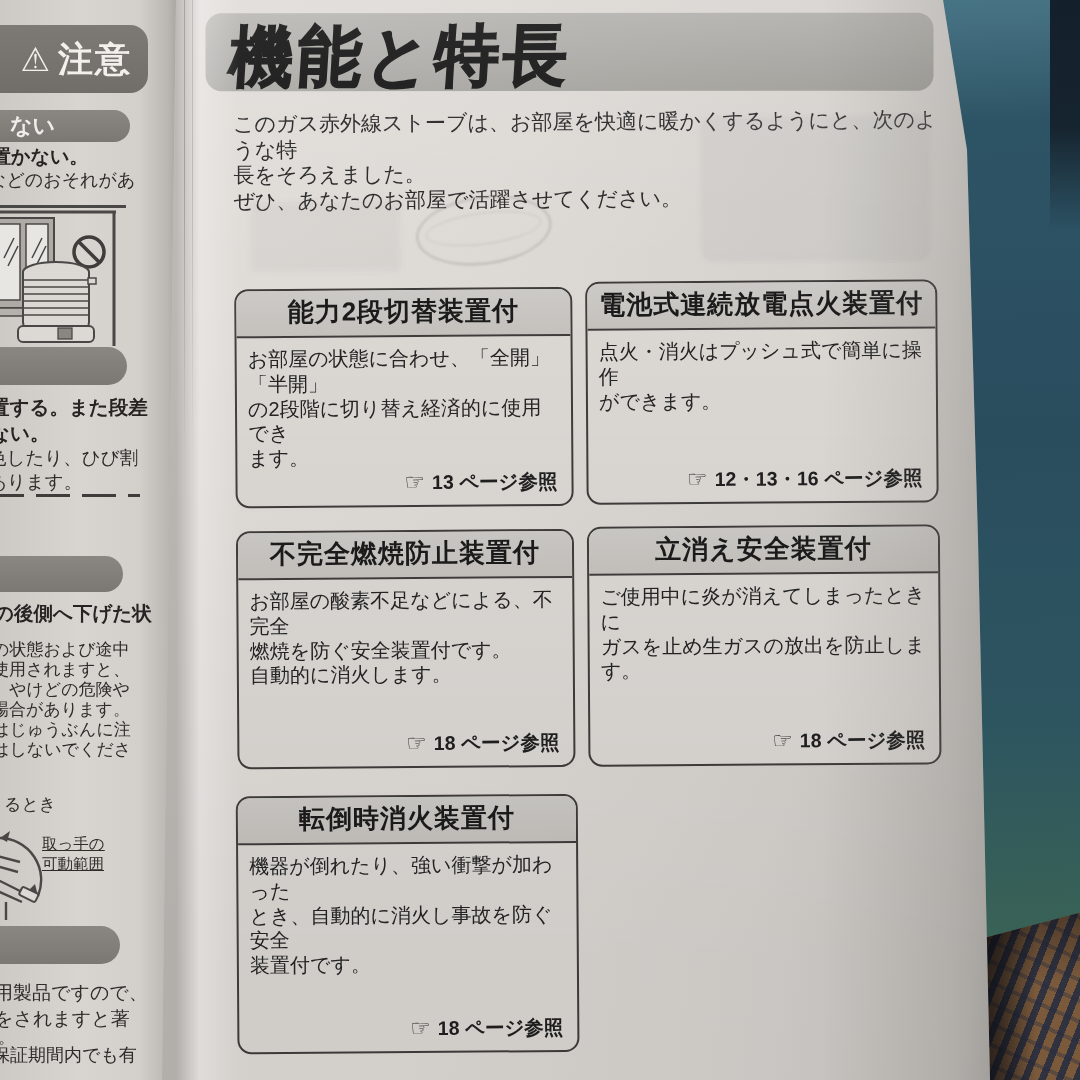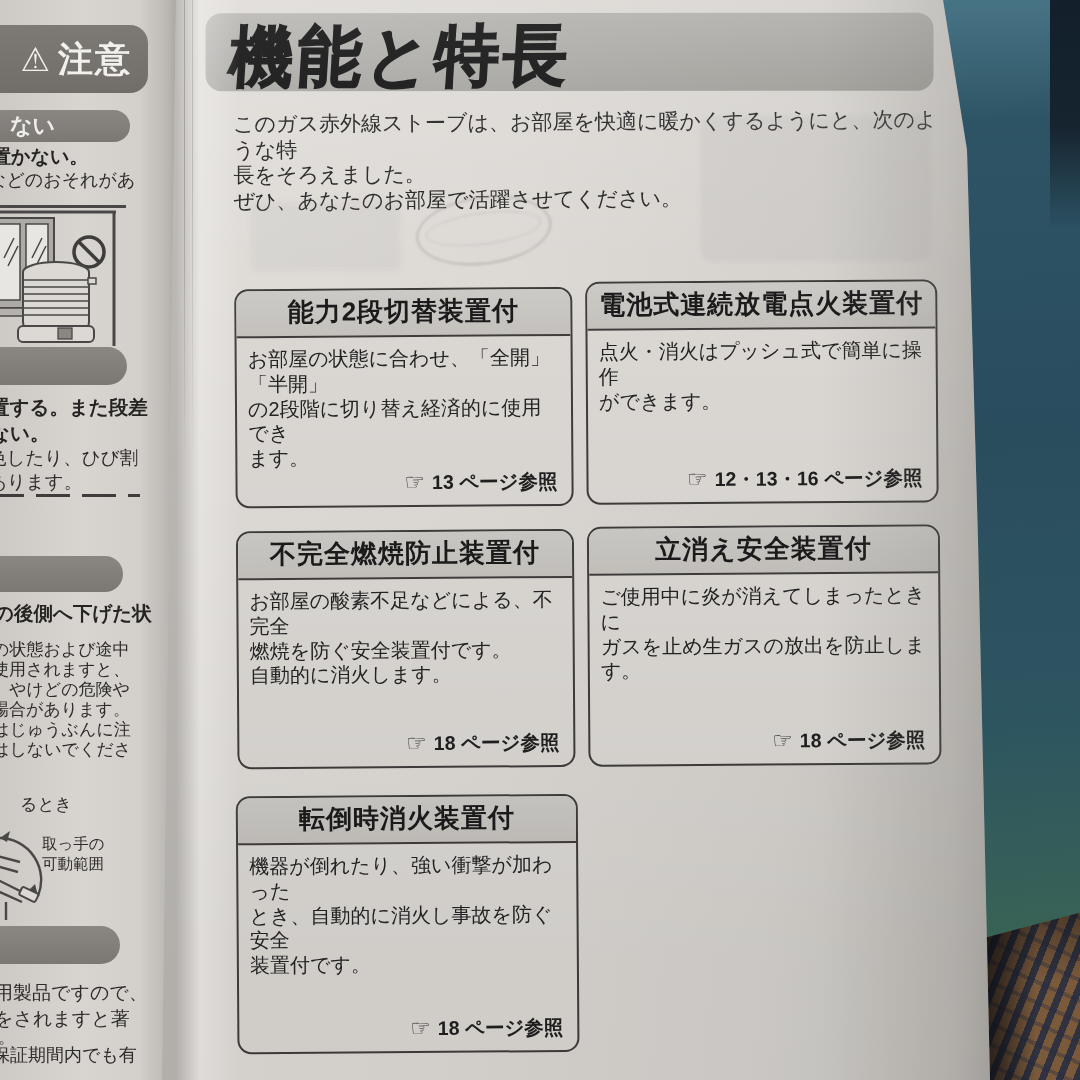--- a/index.html
+++ b/index.html
@@ -66,22 +66,22 @@
   .lp-text1{left:-12px;top:168px;font-size:18px;}
   .lp-hr{position:absolute;left:0;top:205px;width:126px;height:2.5px;background:#4a4846;}
   .lp-bold2{left:-10px;top:395px;font-size:19.5px;line-height:1.32;}
   .lp-text2{left:-12px;top:446px;font-size:18.5px;line-height:1.32;}
   .lp-dash{
     position:absolute;left:-10px;top:494px;width:150px;height:3px;
     background:repeating-linear-gradient(90deg,#3f3d3b 0 34px,transparent 34px 46px);
   }
   .lp-bold3{left:-6px;top:600px;font-size:19.5px;}
   .lp-para{left:-8px;top:640px;font-size:17px;line-height:1.18;}
-  .lp-note{left:4px;top:793px;font-size:17px;margin-left:16px;}
-  .lp-caption{left:42px;top:834px;font-size:15.5px;line-height:1.28;color:#2e2c2a;}
+  .lp-note{left:4px;top:793px;font-size:17px;}
+  .lp-caption{left:42px;top:834px;font-size:15.5px;line-height:1.28;color:#2e2c2a;text-decoration:underline;}
   .lp-text4{left:-6px;top:980px;font-size:19px;line-height:1.36;}
   .lp-period{left:-2px;top:1026px;font-size:17px;}
   .lp-text5{left:-8px;top:1043px;font-size:18px;}
   .lp-illust{position:absolute;left:-4px;top:208px;}
   .lp-handle{position:absolute;left:-14px;top:810px;}
 
   
   .main-page{
     position:absolute;inset:0;
     clip-path:polygon(176px 0,943px 0,967px 150px,978px 540px,990px 1080px,162px 1080px);

